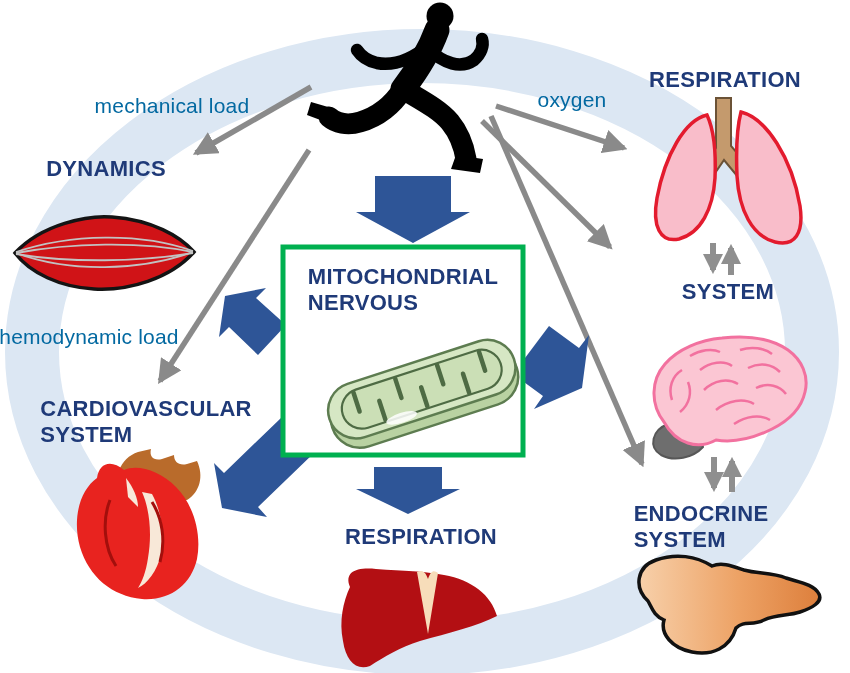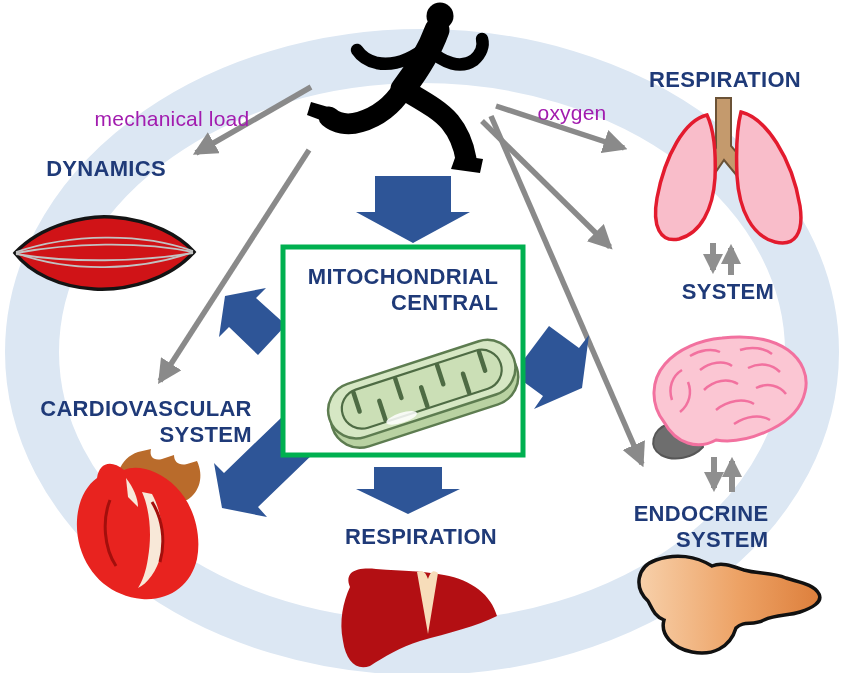--- a/index.html
+++ b/index.html
@@ -1,22 +1,22 @@
 <!DOCTYPE html>
 <html><head>
 <meta charset="utf-8">
 <style>
   html,body{margin:0;padding:0;background:#fff;}
   #stage{position:relative;width:850px;height:673px;overflow:hidden;background:#fff;
          font-family:"Liberation Sans",sans-serif;}
   #scene{position:absolute;left:0;top:0;}
-  .lbl{position:absolute;transform:translateX(-50%);text-align:right;white-space:nowrap;
+  .lbl{position:absolute;transform:translateX(-50%);text-align:left;white-space:nowrap;
        font-weight:bold;font-size:22px;line-height:26px;color:#1f3a78;letter-spacing:.3px;}
   .lbl-gray{position:absolute;transform:translateX(-50%);text-align:left;white-space:nowrap;
-       font-weight:400;font-size:21px;line-height:24px;color:#a21caf;letter-spacing:.2px;margin-top:13px;}
+       font-weight:400;font-size:21px;line-height:24px;color:#0369a1;letter-spacing:.2px;}
 </style>
 </head>
 <body>
 
 <div id="stage">
 
   <svg id="scene" width="850" height="673" viewBox="0 0 850 673">
     <defs>
       <marker id="ah" viewBox="0 0 10 10" refX="8.5" refY="5" markerWidth="4.4" markerHeight="4.4" orient="auto">
         <path d="M0,0 L10,5 L0,10 z" fill="#8a8a8a"></path>
@@ -136,20 +136,23 @@
       <path d="M732 492 L732 461" marker-end="url(#ah2)"></path>
     </g>
   </svg>
 
   <div class="lbl-gray" style="left:172px;top:94px">
     <span>mechanical load</span>
   </div>
   <div class="lbl-gray" style="left:572px;top:88px">
     <span>oxygen</span>
   </div>
+  <div class="lbl-gray" style="left:89px;top:325px">
+    <span>hemodynamic load</span>
+  </div>
 
   <div class="lbl" style="left:106px;top:156px">
     <div>DYNAMICS</div>
   </div>
 
   <div class="lbl" style="left:146px;top:396px">
     <div>CARDIOVASCULAR</div>
     <div>SYSTEM</div>
   </div>
 
@@ -165,16 +168,16 @@
     <div>SYSTEM</div>
   </div>
 
   <div class="lbl" style="left:701px;top:501px">
     <div>ENDOCRINE</div>
     <div>SYSTEM</div>
   </div>
 
   <div class="lbl" style="left:403px;top:264px">
     <div>MITOCHONDRIAL</div>
-    <div>CENTRAL</div>
+    <div>NERVOUS</div>
   </div>
 
 </div>
 
 </body></html>

